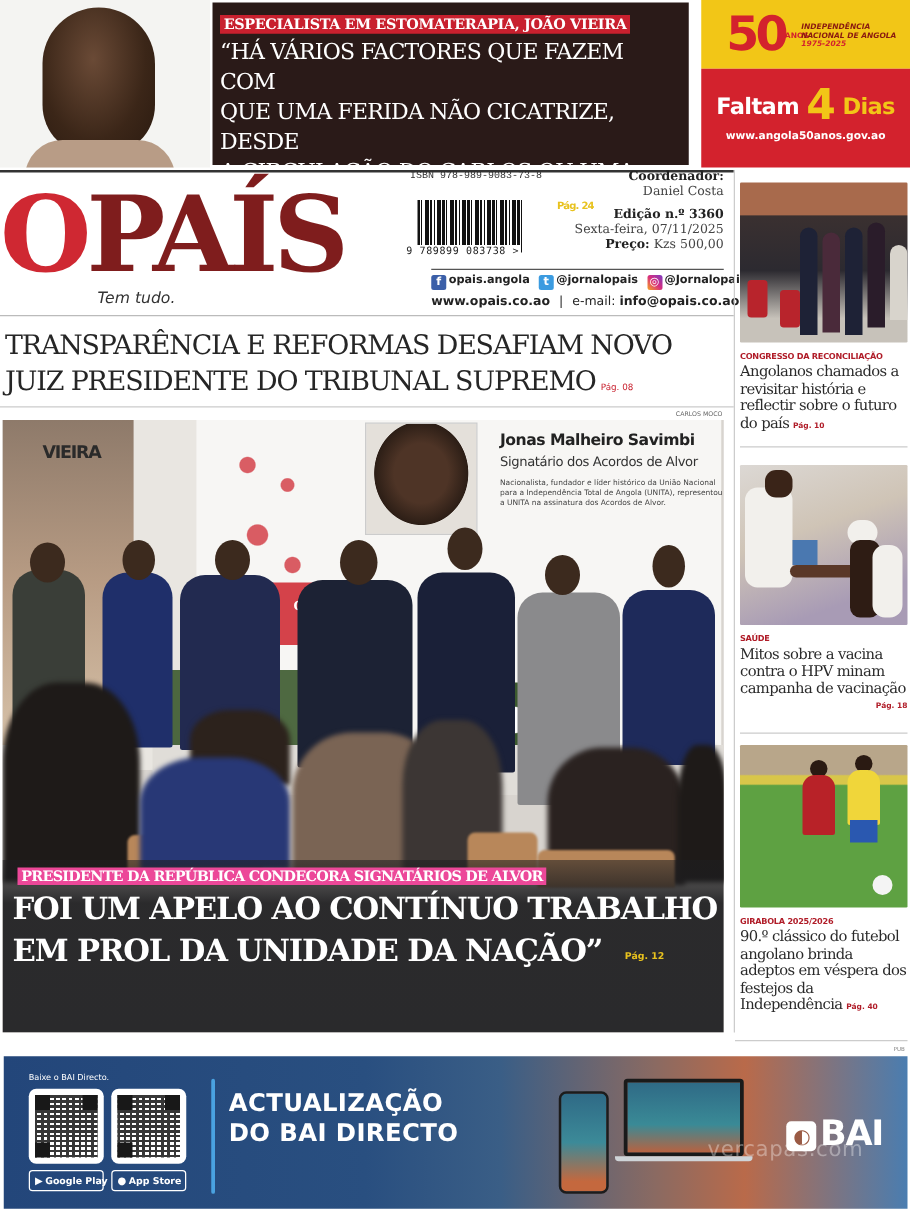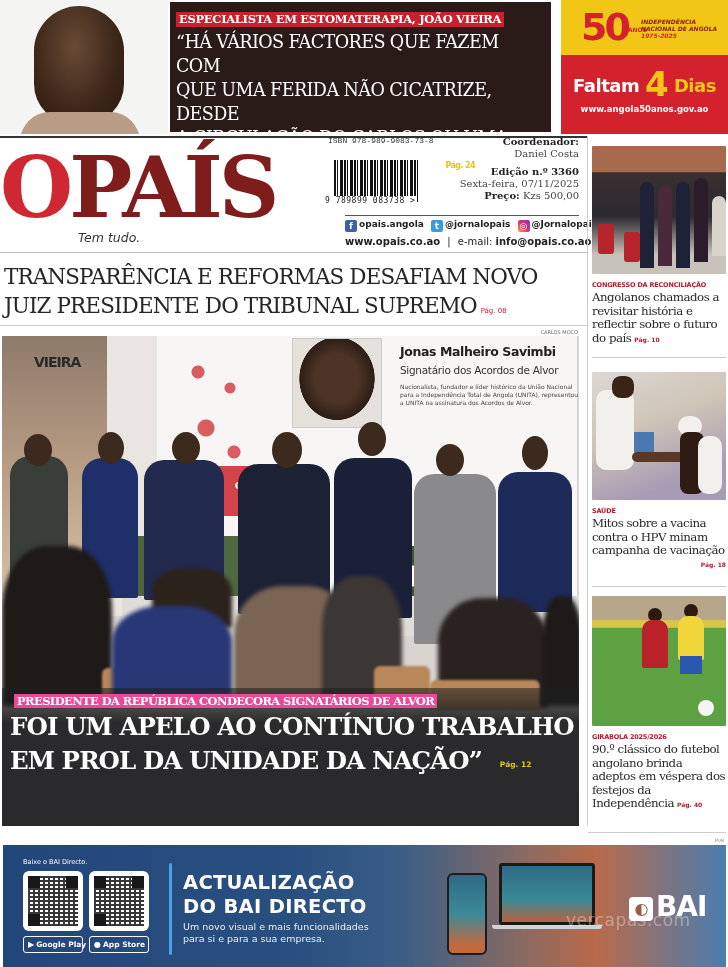--- a/index.html
+++ b/index.html
@@ -322,22 +322,18 @@
   <div class="qr" style="left:86px">
       <div class="grid"></div>
     </div>
   <div class="store" style="left:20px"><span class="sm">▶</span><span>Google Play</span></div>
   <div class="store" style="left:86px"><span class="sm">●</span><span>App Store</span></div>
   <div class="vbar"></div>
   <div class="title">
     <div>ACTUALIZAÇÃO</div>
     <div>DO BAI DIRECTO</div>
   </div>
-  <div class="subt">
-    <div>Um novo visual e mais funcionalidades</div>
-    <div>para si e para a sua empresa.</div>
-  </div>
   <div class="phone"></div>
   <div class="laptop"></div>
   <div class="laptop-base"></div>
   <div class="logo-bai"><span class="globe">◐</span><span>BAI</span></div>
 </div>
 <div class="watermark">vercapas.com</div>
 
 </body></html>

